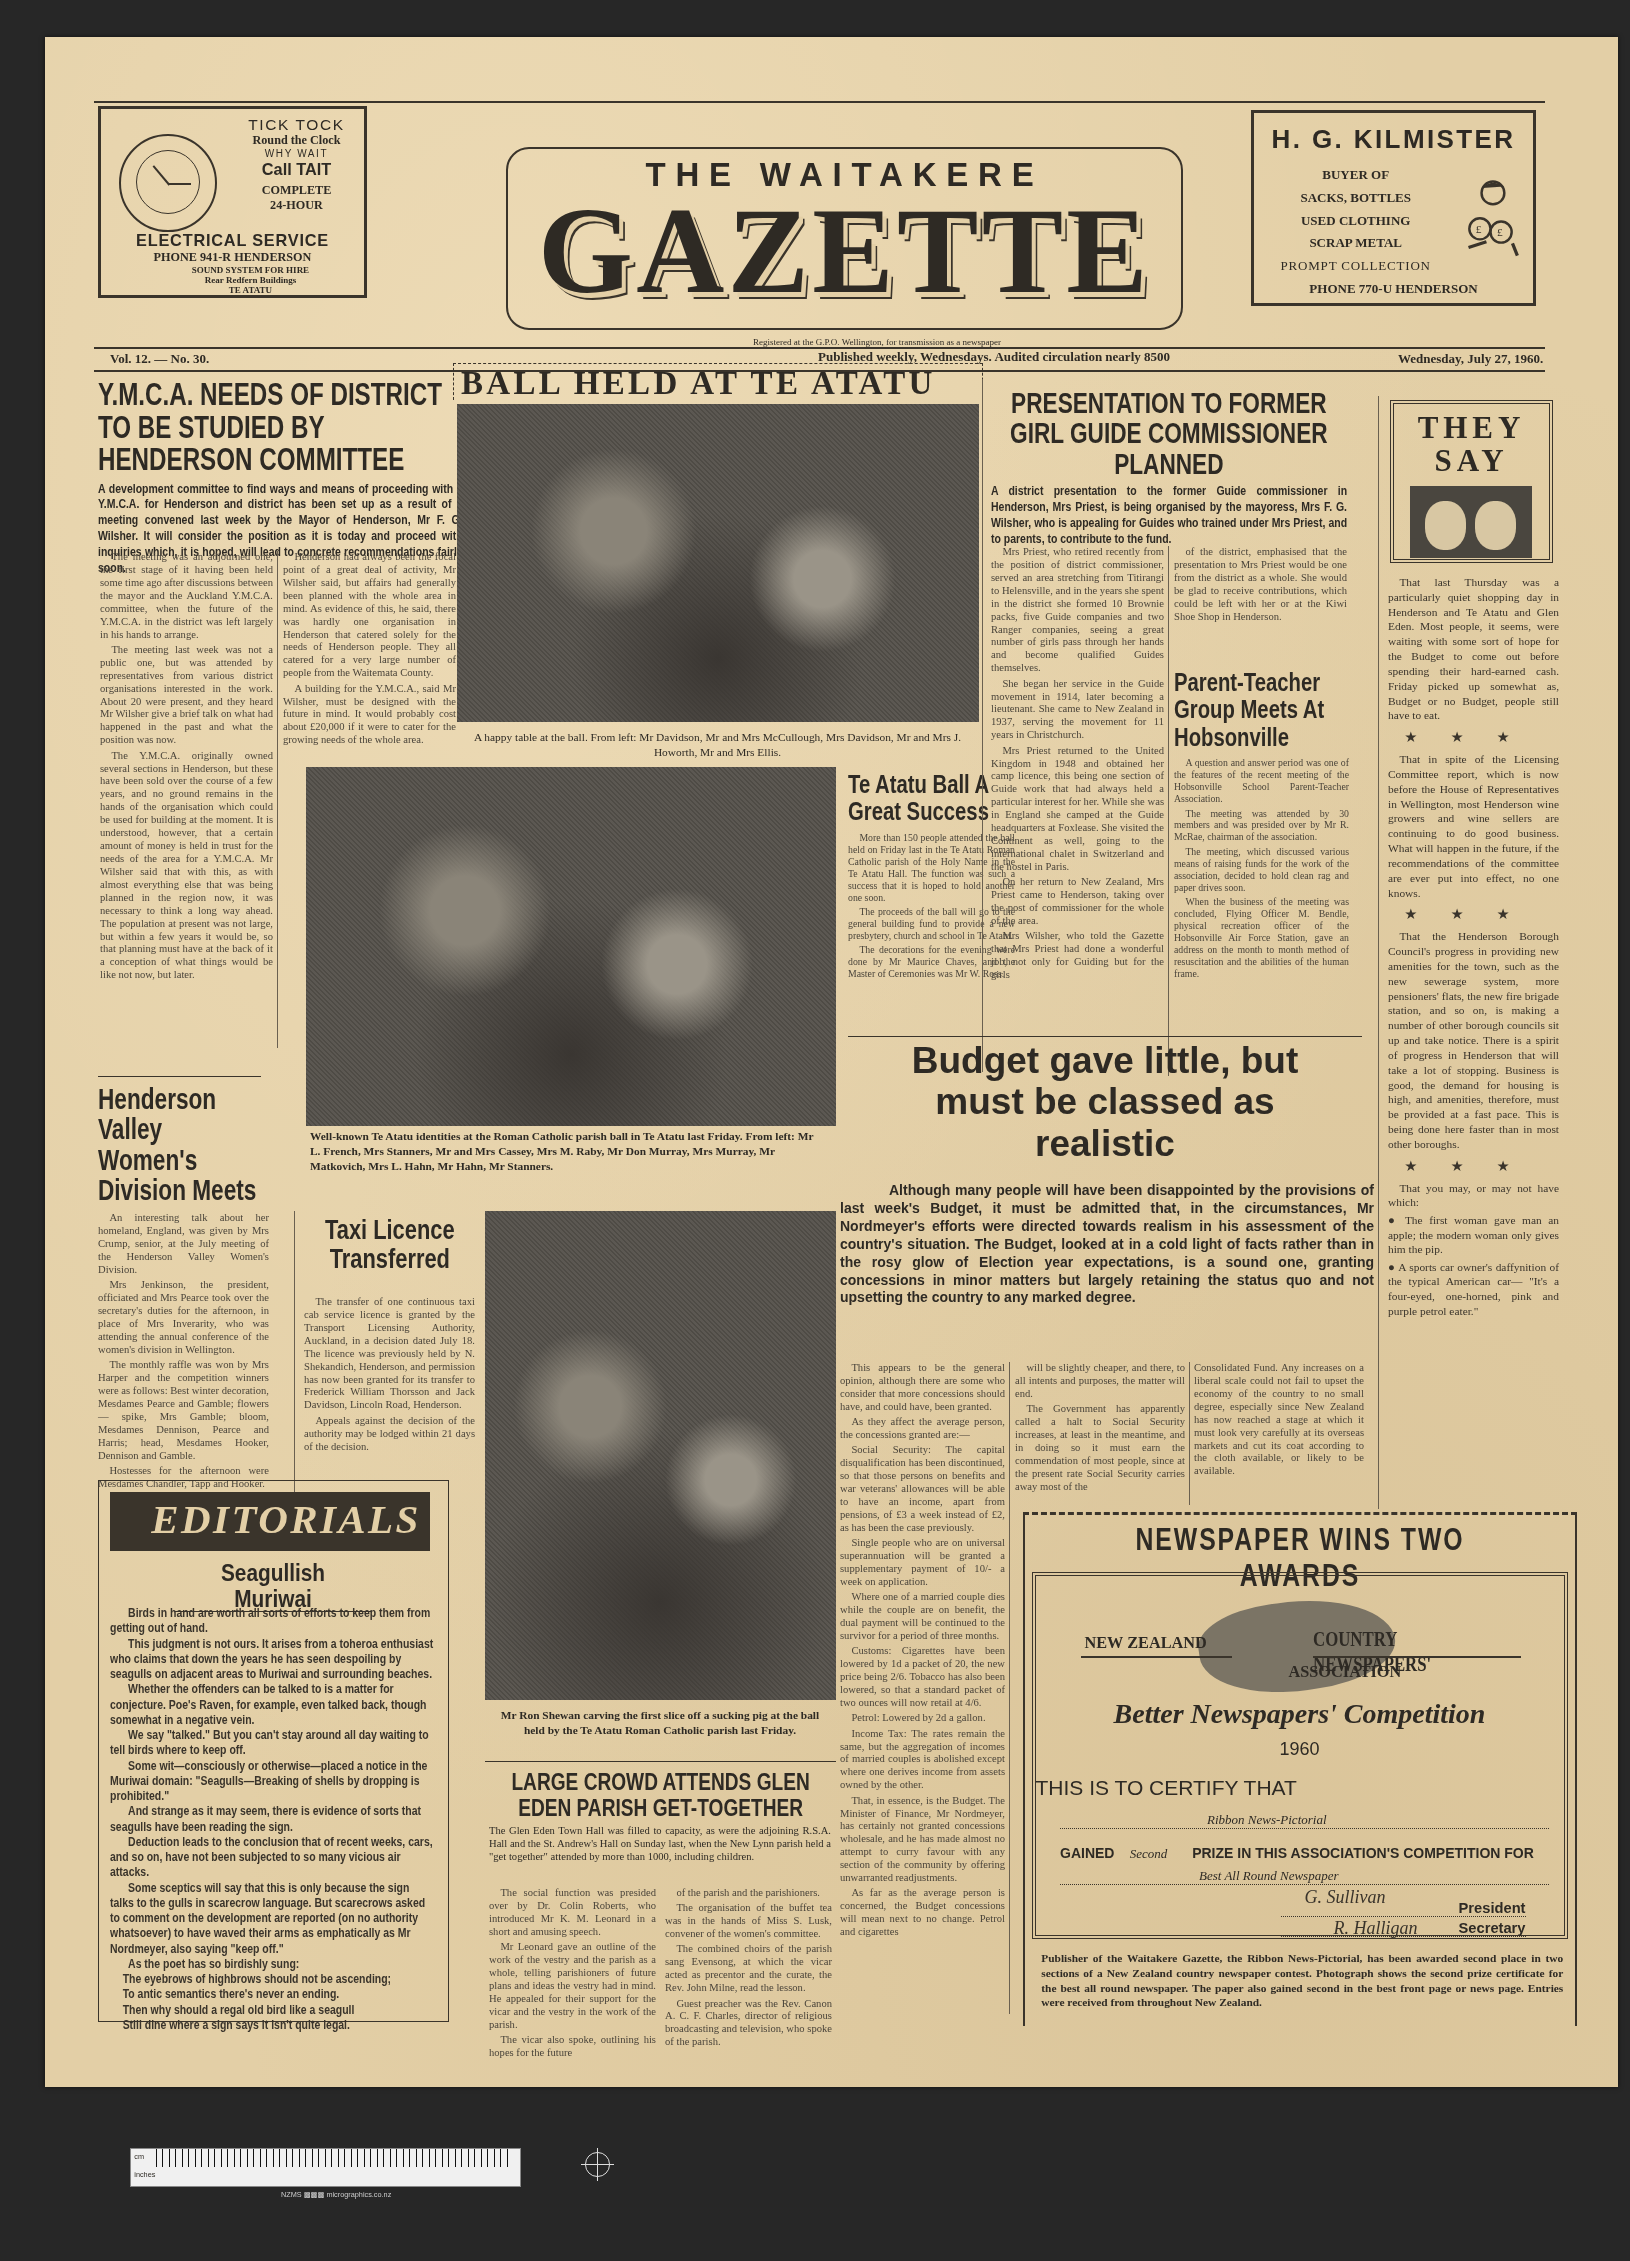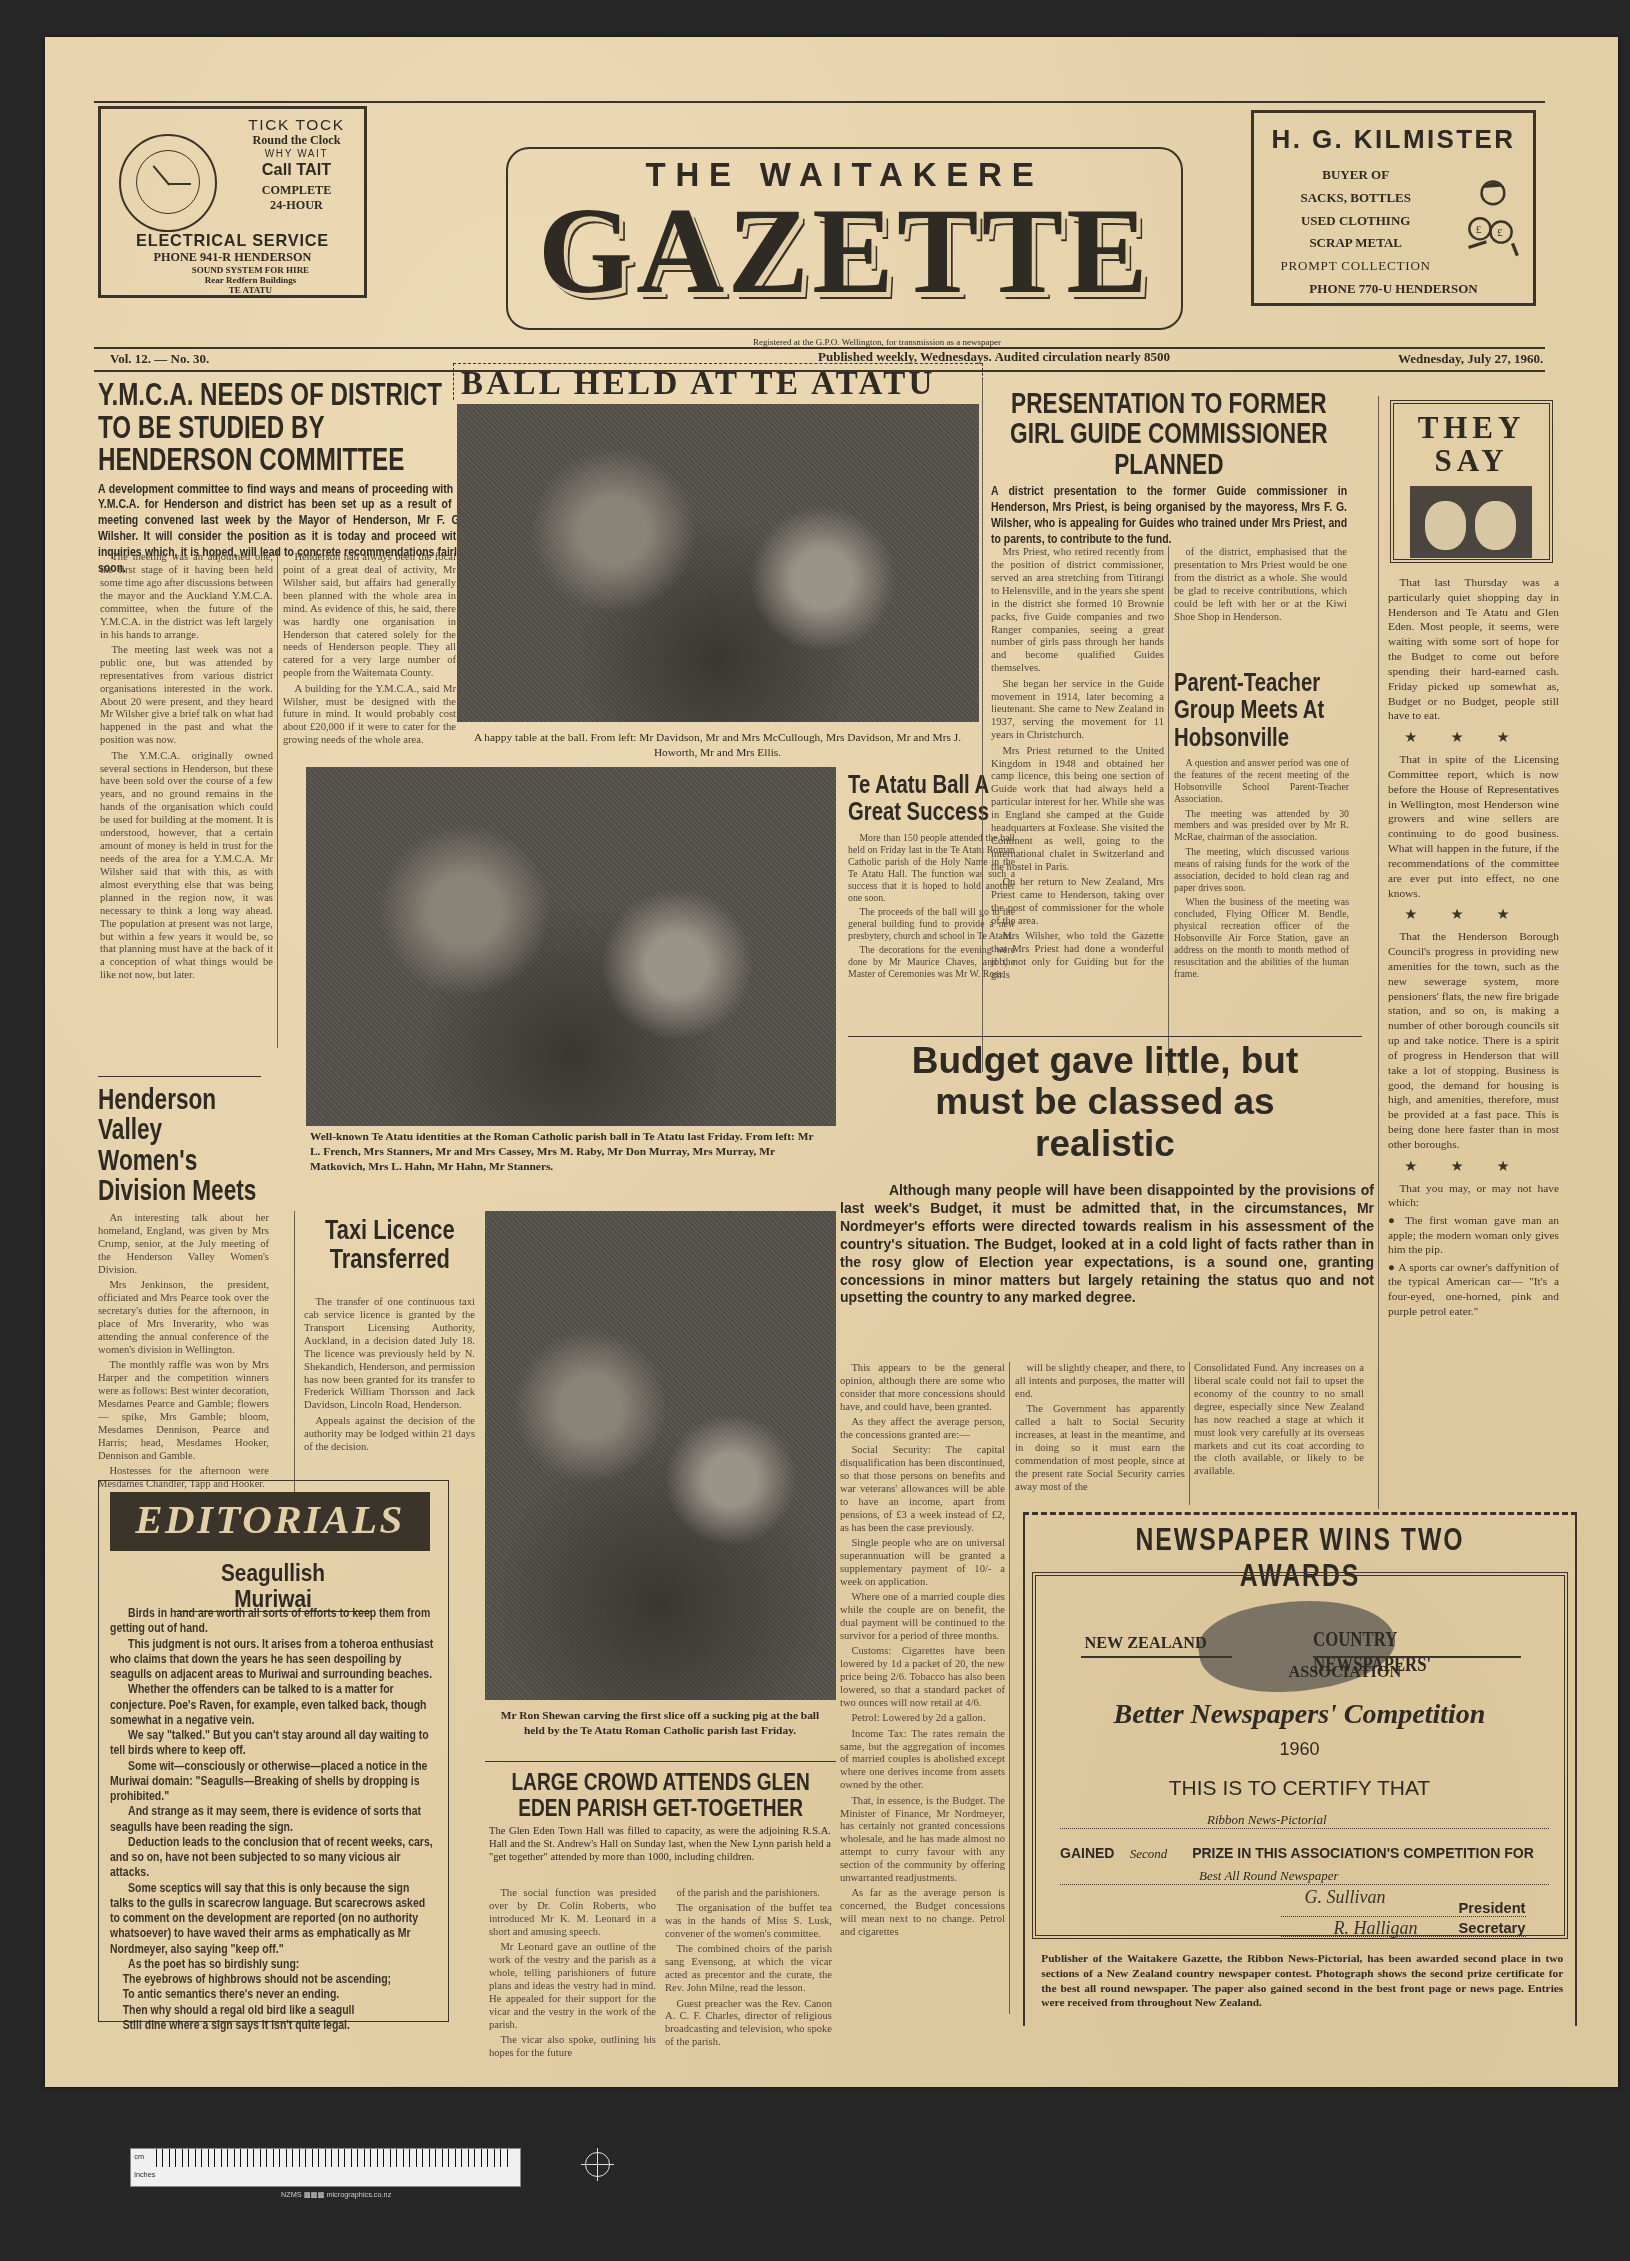--- a/index.html
+++ b/index.html
@@ -80,38 +80,38 @@
       repeating-linear-gradient(45deg, rgba(0,0,0,0.08) 0 1.6px, rgba(255,255,255,0.04) 1.6px 3.3px);
   }
 
   .they-say-box { position: absolute; left: 1345px; top: 363px; width: 163px; height: 163px; border: 4.9px double #3a342b; }
   .they-say-title { text-align: center; font: bold 31px "Liberation Serif", serif; letter-spacing: 4.9px; line-height: 1.05; margin-top: 8.2px; }
   .they-say-img { position: absolute; left: 16.3px; top: 82px; width: 122px; height: 72px; background: #4a463f; }
   .they-say-img .face { position: absolute; width: 41px; height: 49px; border-radius: 45%; background: #d8c7a3; top: 14.7px; }
   .stars { text-align: center; font-size: 14.7px; letter-spacing: 33px; margin: 4.9px 0; }
 
   .editorials-banner { position: absolute; left: 65px; top: 1455px; width: 320px; height: 59px; background: #3a342b; }
-  .editorials-banner span { position: absolute; left: 0; top: 3.3px; width: 100%; text-align: center; font: italic bold 41px "Liberation Serif", serif; color: #e3cfa6; letter-spacing: 2.4px; }
+  .editorials-banner span { position: absolute; left: 16px; top: 3.3px; width: 100%; text-align: center; font: italic bold 41px "Liberation Serif", serif; color: #e3cfa6; letter-spacing: 2.4px; }
   .ed-body { font: bold 12.2px "Liberation Sans", sans-serif; line-height: 1.25; color: #3a342b; transform: scaleX(0.86); transform-origin: left top; width: 379px; }
   .ed-body p { text-indent: 21px; }
   .poem { padding-left: 14.7px; }
   .poem div { text-indent: 0; }
 
   .award-box { position: absolute; left: 978px; top: 1475px; width: 554px; height: 514px; border-left: 2.4px solid #3a342b; border-right: 2.4px solid #3a342b; border-top: 3.3px dashed #3a342b; }
   .award-title { text-align: center; font: bold 31px "Liberation Sans", sans-serif; letter-spacing: 2.4px; transform: scaleX(0.8); margin-top: 6.5px; }
   .cert { position: absolute; left: 6.5px; top: 57px; width: 536px; height: 367px; border: 4.9px double #3a342b; }
   .cert .map { position: absolute; left: 163px; top: 24.5px; width: 196px; height: 90px; background: #6a655c; border-radius: 40% 60% 45% 55%; opacity: 0.85; transform: rotate(-8deg); }
   .cert .nz { position: absolute; left: 49px; top: 57px; font: bold 16.3px "Liberation Serif", serif; }
   .cert .cnp { position: absolute; left: 277px; top: 51px; font: bold 21px "Liberation Serif", serif; transform: scaleX(0.8); transform-origin: left; }
   .cert .line1 { position: absolute; left: 45px; top: 80px; width: 151px; height: 1.6px; background: #3a342b; }
   .cert .line2 { position: absolute; left: 277px; top: 80px; width: 208px; height: 1.6px; background: #3a342b; }
   .cert .assoc { position: absolute; left: 253px; top: 86px; font: bold 16.3px "Liberation Serif", serif; }
   .cert .bnc { position: absolute; left: 0; top: 122px; width: 100%; text-align: center; font: italic bold 28px "Liberation Serif", serif; }
   .cert .yr { position: absolute; left: 0; top: 163px; width: 100%; text-align: center; font: 18px "Liberation Sans", sans-serif; }
-  .cert .certify { position: absolute; left: 0; top: 200px; width: 100%; text-align: center; font: 21px "Liberation Sans", sans-serif; }
+  .cert .certify { position: absolute; left: 0; top: 200px; width: 100%; font: 21px "Liberation Sans", sans-serif; }
   .cert .hand { font: italic 13px "Liberation Serif", serif; }
   .cert .recipient { position: absolute; left: 24.5px; top: 236px; width: 489px; text-align: left; padding-left: 147px; border-bottom: 0.8px dotted #3a342b; }
   .cert .gained { position: absolute; left: 24.5px; top: 269px; width: 489px; font: bold 14px "Liberation Sans", sans-serif; }
   .cert .category { position: absolute; left: 24.5px; top: 292px; width: 489px; text-align: left; padding-left: 139px; border-bottom: 0.8px dotted #3a342b; }
   .cert .sig { position: absolute; left: 245px; width: 245px; border-bottom: 0.8px dotted #3a342b; text-align: right; font: bold 14.7px "Liberation Sans", sans-serif; }
   .cert .sigscrawl { position: absolute; font: italic 18px "Liberation Serif", serif; color: #3a342b; }
   .award-caption { position: absolute; left: 16.3px; top: 436px; width: 522px; font: bold 11.4px "Liberation Serif", serif; line-height: 1.3; text-align: justify; }
 
   .ruler { position: absolute; left: 130px; top: 2148px; width: 391px; height: 39px; background: #f0f0f0; border: 0.8px solid #888; }
   .ruler .ticks { position: absolute; left: 24.5px; top: 0; right: 8.2px; height: 18px;

